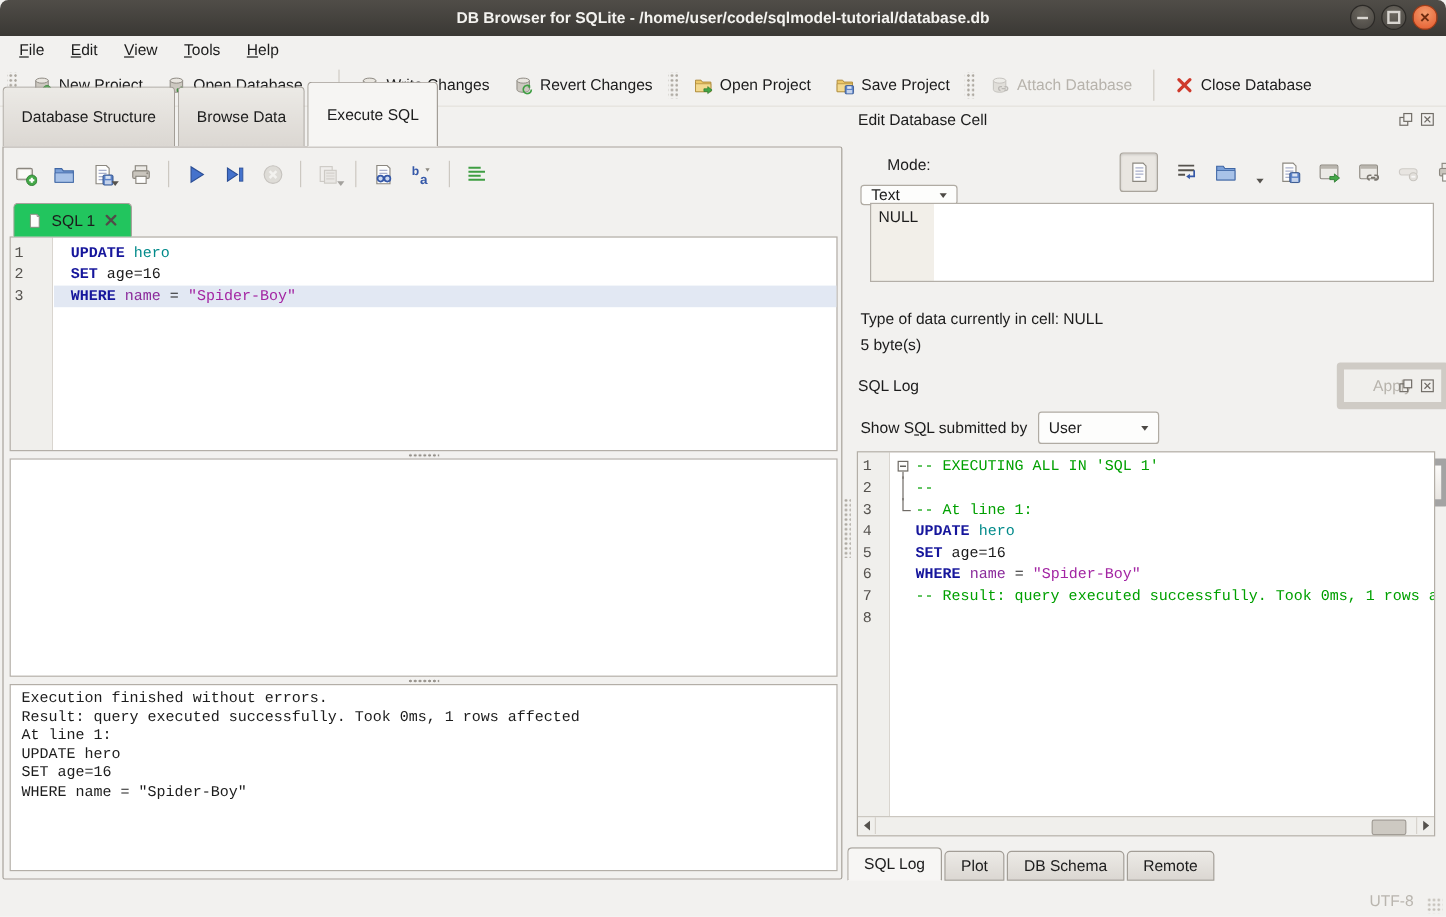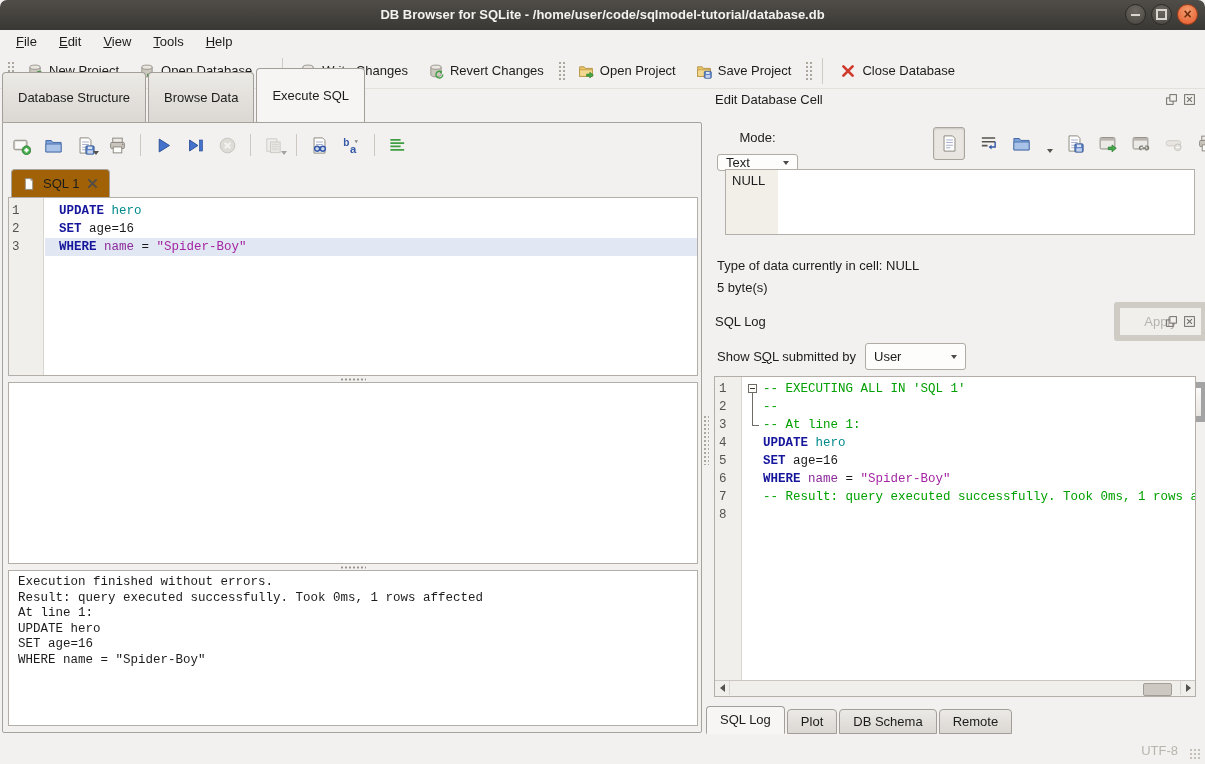--- a/index.html
+++ b/index.html
@@ -44,21 +44,21 @@
     background:#f2f1ef;border-radius:0 2px 2px 2px;box-sizing:border-box;}
 
   #sqltoolbar{position:absolute;left:7px;top:9px;height:26px;display:flex;align-items:center;gap:9px;}
   .sicon{width:23px;height:23px;display:flex;align-items:center;justify-content:center;position:relative;}
   .sicon svg{width:19px;height:19px;}
   .sicon.disabled{opacity:.5;}
   .ssep{width:1px;height:22px;background:#ccc8c1;margin:0 2px;}
   .mini-dd{position:absolute;right:-2px;bottom:-1px;width:0;height:0;border:3px solid transparent;border-top:4px solid #56534e;}
 
   #sqltabbar{position:absolute;left:8px;top:46px;height:28px;display:flex;align-items:flex-end;z-index:2;}
-  .stab{display:flex;align-items:center;gap:7px;height:27px;padding:0 10px;background:#a16207;
+  .stab{display:flex;align-items:center;gap:7px;height:27px;padding:0 10px;background:#22c55e;
     border:1px solid #a7a29b;border-bottom:none;border-radius:4px 4px 0 0;}
   .stab .icon14{width:14px;height:14px;display:inline-flex;}
   .stab .icon14 svg{width:14px;height:14px;}
   .stab .icon12{width:13px;height:13px;display:inline-flex;}
   .stab .icon12 svg{width:13px;height:13px;}
 
   #editor{position:absolute;left:5px;top:74px;width:690px;height:179px;box-sizing:border-box;
     border:1px solid #b3aea7;padding-top:4px;font-size:12.5px;line-height:18px;
     background:linear-gradient(to right,#f0efec 34px,#d9d5cf 34px,#d9d5cf 35px,#ffffff 35px);}
   .erow{display:flex;height:18px;}
@@ -244,20 +244,30 @@
             <path d="M1.6 5.2V3.8h4.6l1.2 1.6h7v8H1.6z" fill="#ecc768" stroke="#ab8838" stroke-width=".8"></path>
             <path d="M1.6 6.8h12.8v6.6H1.6z" fill="#f3d98f" stroke="#ab8838" stroke-width=".6"></path>
             <rect x="8.3" y="8.3" width="7" height="7" rx="1" fill="#5b82c8" stroke="#34548c" stroke-width=".7"></rect>
             <rect x="10" y="8.9" width="3.6" height="2.1" fill="#d9e3f3"></rect>
             <rect x="9.6" y="12" width="4.6" height="2.8" fill="#c4d2ea"></rect>
           </svg>
         </span>
         <span>Save Project</span>
       </div>
       <span class="tb-handle"></span>
+      <div class="tb-btn disabled">
+        <span class="icon16">
+          <svg viewBox="0 0 16 16">
+            <path d="M2.8 4.2h10.4v7.4c0 1.3-2.3 2.3-5.2 2.3s-5.2-1-5.2-2.3z" fill="#ccc8c0" stroke="#8b877f" stroke-width=".8"></path>
+            <ellipse cx="8" cy="4.2" rx="5.2" ry="2.1" fill="#e9e6e0" stroke="#8b877f" stroke-width=".8"></ellipse>
+            <path d="M8.8 12.4a1.6 1.6 0 0 1 0-3.2h1.2M12 9.2h1.2a1.6 1.6 0 0 1 0 3.2H12M9.7 10.8h3" fill="none" stroke="#7a766f" stroke-width="1.1"></path>
+          </svg>
+        </span>
+        <span>Attach Database</span>
+      </div>
       <span class="tb-sep"></span>
       <div class="tb-btn">
         <span class="icon16">
           <svg viewBox="0 0 16 16">
             <path d="M3.4 3.4l9.2 9.2M12.6 3.4 3.4 12.6" stroke="#cf3a2c" stroke-width="2.7" stroke-linecap="round"></path>
           </svg>
         </span>
         <span>Close Database</span>
       </div>
     </div>

